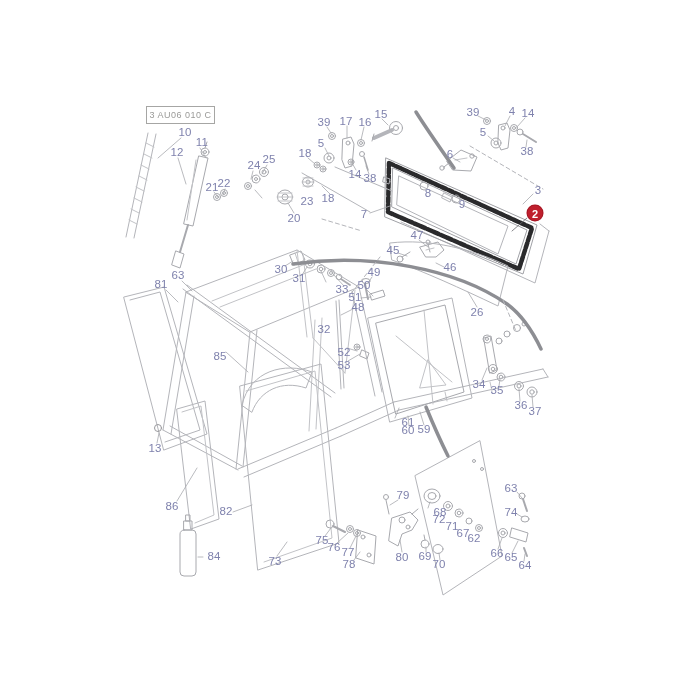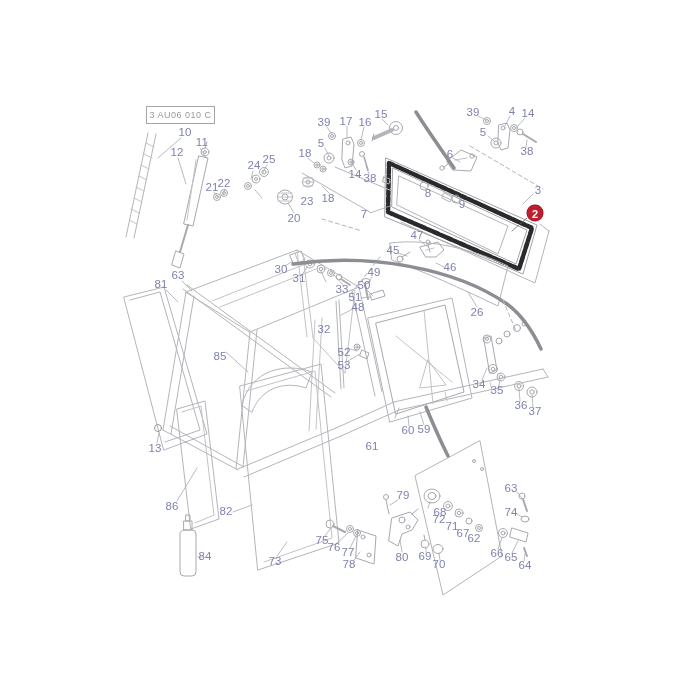--- a/index.html
+++ b/index.html
@@ -340,23 +340,23 @@
       <span class="plabel" style="left: 479px; top: 385px; color: rgb(127, 130, 173);">34</span>
       <span class="plabel" style="left: 497px; top: 391px; color: rgb(127, 130, 173);">35</span>
       <span class="plabel" style="left: 521px; top: 406px; color: rgb(127, 130, 173);">36</span>
       <span class="plabel" style="left: 535px; top: 412px; color: rgb(127, 130, 173);">37</span>
       <span class="plabel" style="left: 161px; top: 285px; color: rgb(127, 130, 173);">81</span>
       <span class="plabel" style="left: 178px; top: 276px; color: rgb(127, 130, 173);">63</span>
       <span class="plabel" style="left: 220px; top: 357px; color: rgb(127, 130, 173);">85</span>
       <span class="plabel" style="left: 155px; top: 449px; color: rgb(127, 130, 173);">13</span>
       <span class="plabel" style="left: 172px; top: 507px; color: rgb(127, 130, 173);">86</span>
       <span class="plabel" style="left: 226px; top: 512px; color: rgb(127, 130, 173);">82</span>
-      <span class="plabel" style="left: 205px; top: 557px; color: rgb(127, 130, 173);">84</span>
+      <span class="plabel" style="left: 214px; top: 557px; color: rgb(127, 130, 173);">84</span>
       <span class="plabel" style="left: 275px; top: 562px; color: rgb(127, 130, 173);">73</span>
-      <span class="plabel" style="left: 372px; top: 423px; color: rgb(127, 130, 173); margin-top: 24px;">61</span>
+      <span class="plabel" style="left: 408px; top: 423px; color: rgb(127, 130, 173);">61</span>
       <span class="plabel" style="left: 408px; top: 431px; color: rgb(127, 130, 173);">60</span>
       <span class="plabel" style="left: 424px; top: 430px; color: rgb(127, 130, 173);">59</span>
       <span class="plabel" style="left: 322px; top: 541px; color: rgb(127, 130, 173);">75</span>
       <span class="plabel" style="left: 334px; top: 548px; color: rgb(127, 130, 173);">76</span>
       <span class="plabel" style="left: 348px; top: 553px; color: rgb(127, 130, 173);">77</span>
       <span class="plabel" style="left: 349px; top: 565px; color: rgb(127, 130, 173);">78</span>
       <span class="plabel" style="left: 403px; top: 496px; color: rgb(127, 130, 173);">79</span>
       <span class="plabel" style="left: 402px; top: 558px; color: rgb(127, 130, 173);">80</span>
       <span class="plabel" style="left: 428px; top: 513px; color: rgb(127, 130, 173); margin-left: 12px;">68</span>
       <span class="plabel" style="left: 439px; top: 520px; color: rgb(127, 130, 173);">72</span>

